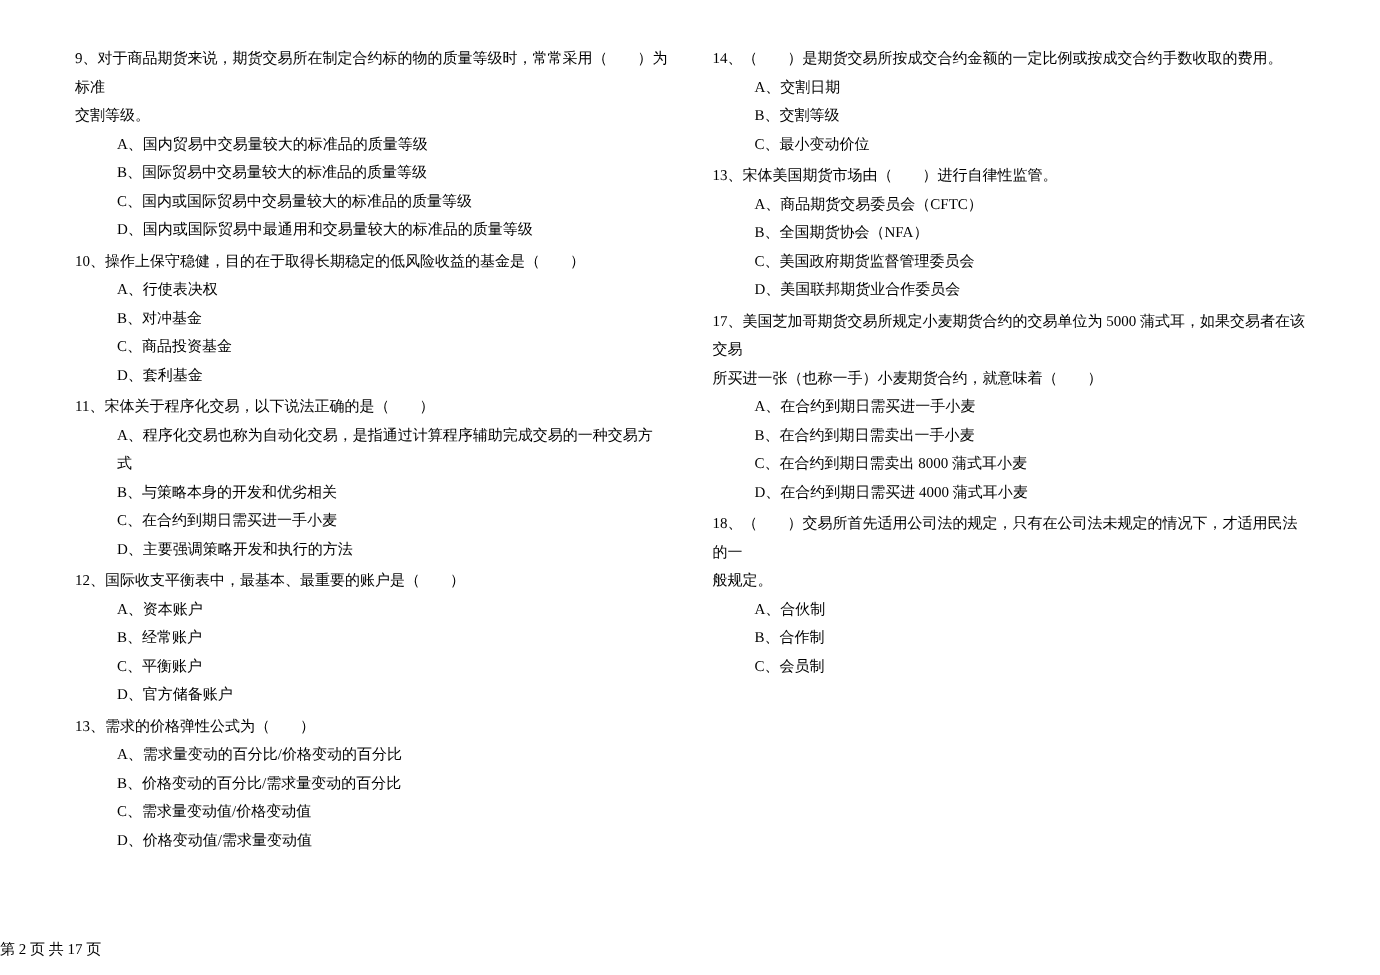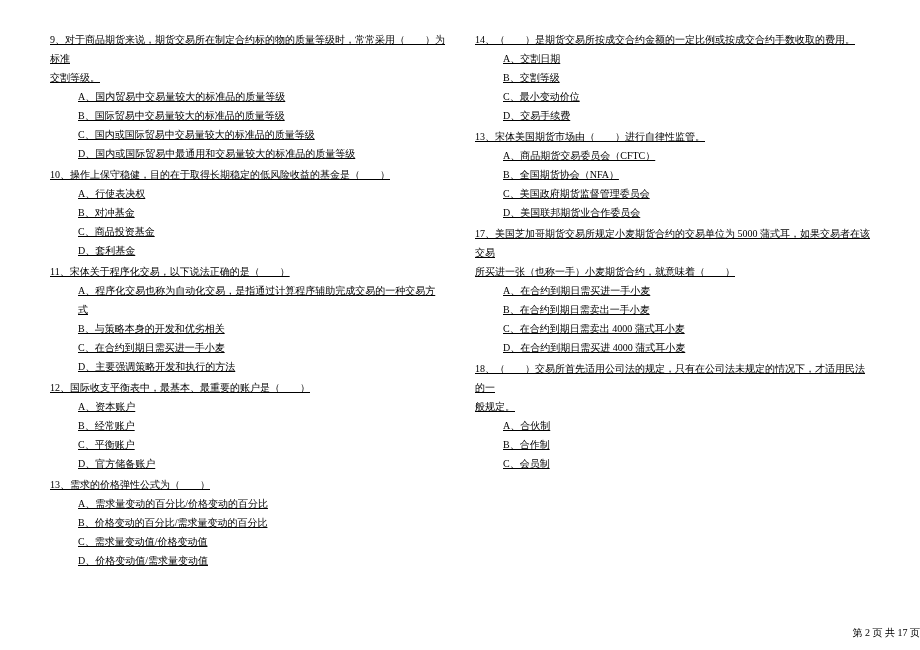--- a/index.html
+++ b/index.html
@@ -10,41 +10,40 @@
       font-family: "SimSun", "宋体", serif;
       font-size: 10px;
       color: #000;
       padding: 30px 50px 20px 50px;
       position: relative;
     }
     .columns {
       display: flex;
       gap: 30px;
       height: 580px;
-      text-decoration: underline;
     }
     .col {
       flex: 1;
       line-height: 1.9;
     }
     .question {
       margin-bottom: 2px;
     }
     .q-stem {
       text-indent: 0;
     }
     .q-option {
       padding-left: 28px;
     }
     .footer {
       position: absolute;
       bottom: 10px;
       left: 0;
       right: 0;
-      text-align: right;
+      text-align: left;
       font-size: 10px;
     }
   </style>
 </head>
 <body>
 
 <div class="columns">
   <div class="col">
     <div class="question">
       <div class="q-stem">9、对于商品期货来说，期货交易所在制定合约标的物的质量等级时，常常采用（　　）为标准</div>
@@ -83,35 +82,34 @@
       <div class="q-option">D、价格变动值/需求量变动值</div>
     </div>
   </div>
 
   <div class="col">
     <div class="question">
       <div class="q-stem">14、（　　）是期货交易所按成交合约金额的一定比例或按成交合约手数收取的费用。</div>
       <div class="q-option">A、交割日期</div>
       <div class="q-option">B、交割等级</div>
       <div class="q-option">C、最小变动价位</div>
-      <div class="q-option">D、交易手续费</div>
     </div>
     <div class="question">
       <div class="q-stem">13、宋体美国期货市场由（　　）进行自律性监管。</div>
       <div class="q-option">A、商品期货交易委员会（CFTC）</div>
       <div class="q-option">B、全国期货协会（NFA）</div>
       <div class="q-option">C、美国政府期货监督管理委员会</div>
       <div class="q-option">D、美国联邦期货业合作委员会</div>
     </div>
     <div class="question">
       <div class="q-stem">17、美国芝加哥期货交易所规定小麦期货合约的交易单位为 5000 蒲式耳，如果交易者在该交易</div>
       <div class="q-stem">所买进一张（也称一手）小麦期货合约，就意味着（　　）</div>
       <div class="q-option">A、在合约到期日需买进一手小麦</div>
       <div class="q-option">B、在合约到期日需卖出一手小麦</div>
-      <div class="q-option">C、在合约到期日需卖出 4000 蒲式耳小麦</div>
+      <div class="q-option">C、在合约到期日需卖出 8000 蒲式耳小麦</div>
       <div class="q-option">D、在合约到期日需买进 4000 蒲式耳小麦</div>
     </div>
     <div class="question">
       <div class="q-stem">18、（　　）交易所首先适用公司法的规定，只有在公司法未规定的情况下，才适用民法的一</div>
       <div class="q-stem">般规定。</div>
       <div class="q-option">A、合伙制</div>
       <div class="q-option">B、合作制</div>
       <div class="q-option">C、会员制</div>
     </div>
   </div>

